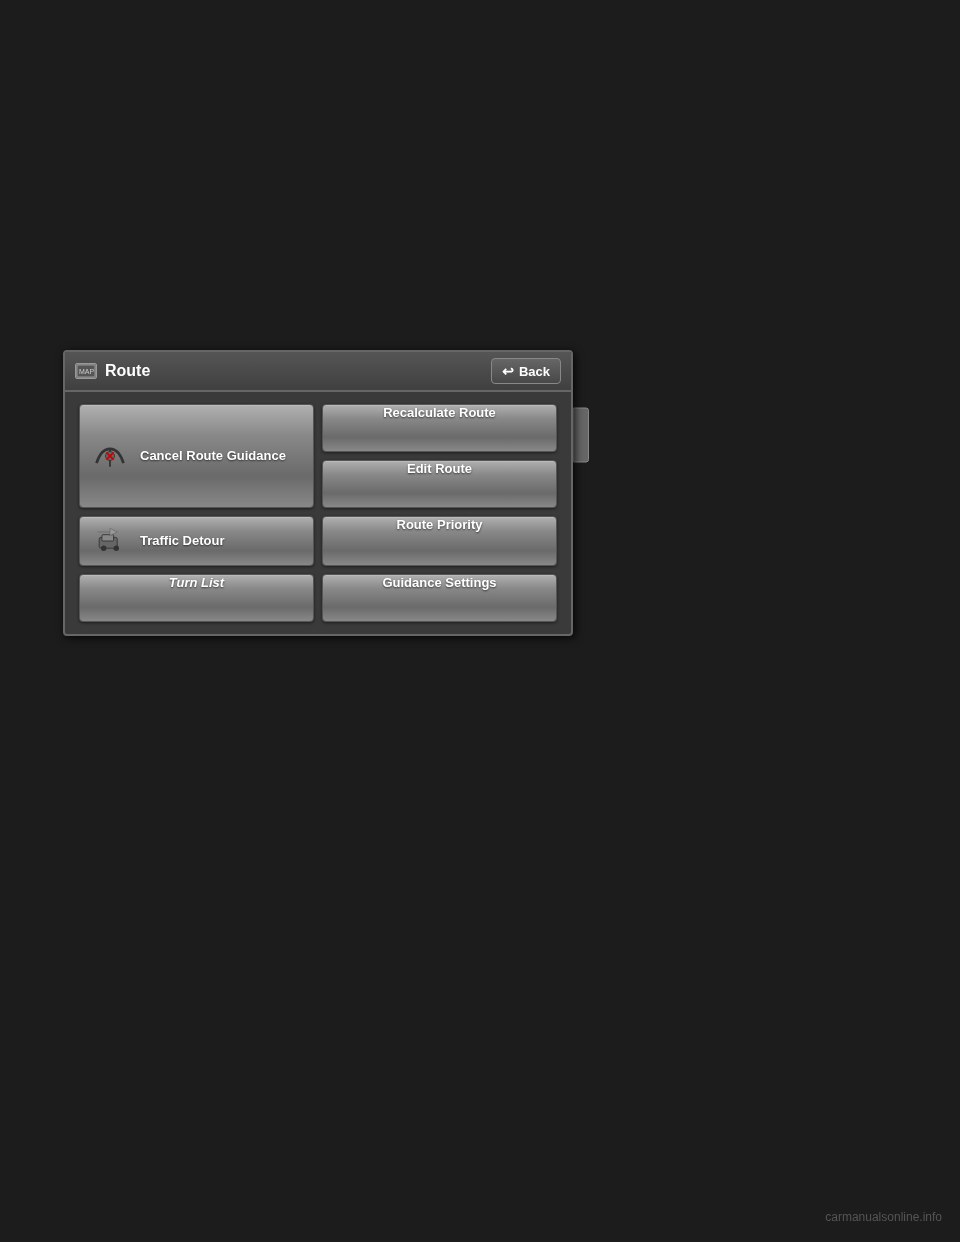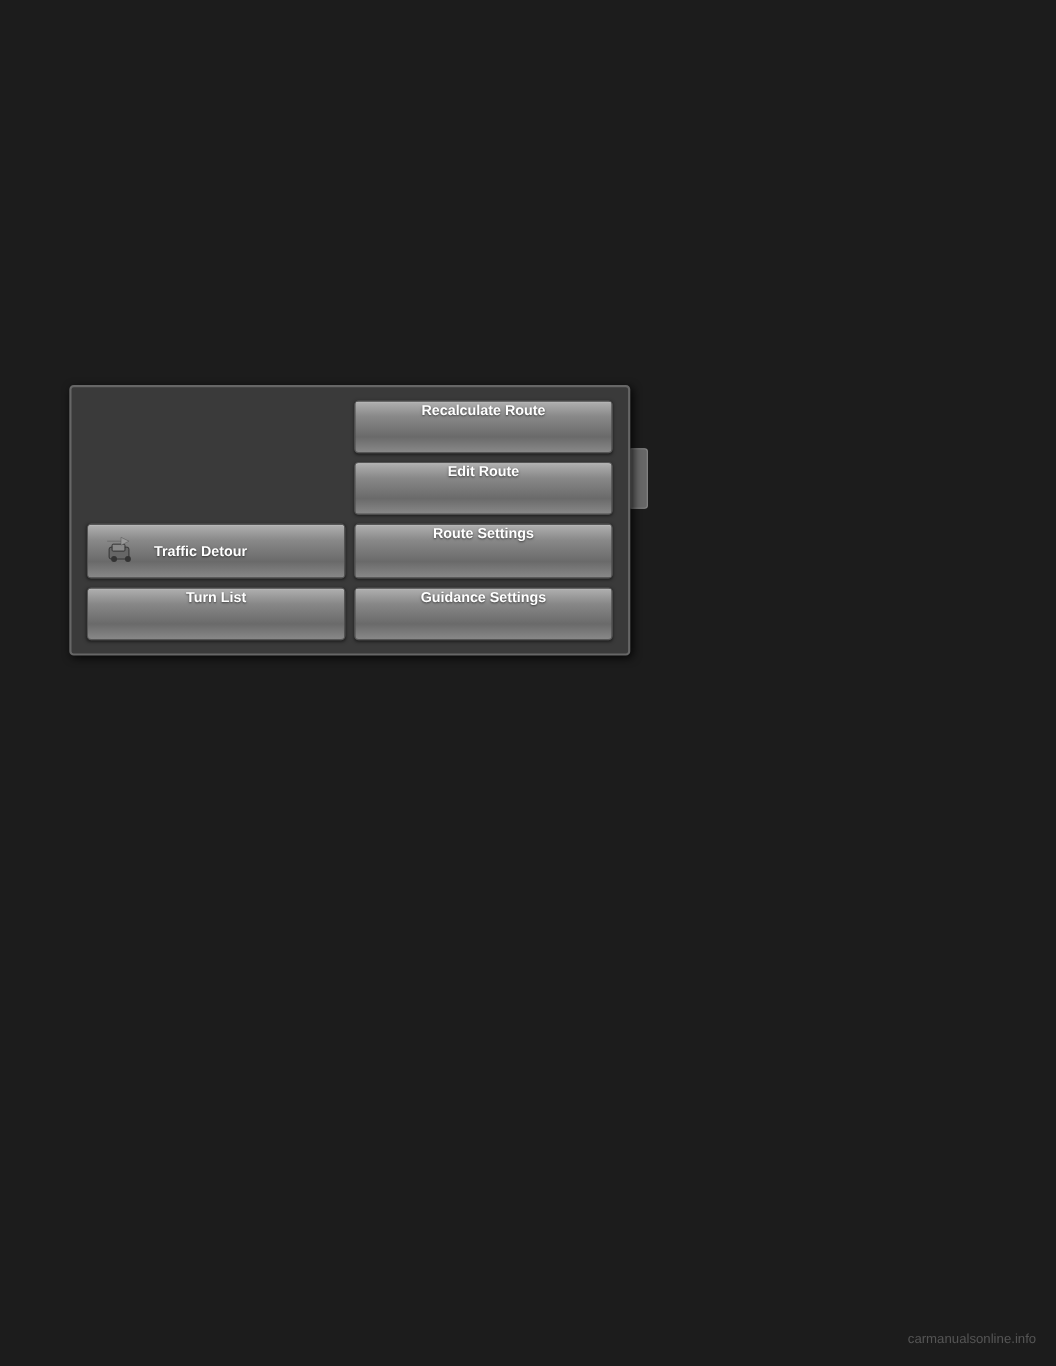--- a/index.html
+++ b/index.html
@@ -156,20 +156,21 @@
     
     .traffic-detour {
       grid-column: 1;
       grid-row: 3;
     }
 
     
     .turn-list {
       grid-column: 1;
       grid-row: 4;
+      font-style: italic;
     }
 
     
     .recalculate {
       grid-column: 2;
       grid-row: 1;
     }
 
     .edit-route {
       grid-column: 2;
@@ -208,23 +209,51 @@
   </style>
 </head>
 <body>
 
 <div class="page-bg"></div>
 
 <div class="right-tab" style="position:absolute; top:435px; left:573px; width:16px; height:55px; background:#666; border:1px solid #888; border-radius:0 3px 3px 0;"></div>
 
 <div class="dialog">
 
+  <div class="title-bar">
+    <div class="title-left">
+      <div class="title-icon">
+        <svg width="20" height="14" viewBox="0 0 20 14" fill="none">
+          <rect x="1" y="1" width="18" height="12" rx="1" fill="#555" stroke="#999" stroke-width="1"></rect>
+          <text x="3" y="10" fill="#ccc" font-size="7" font-family="Arial">MAP</text>
+        </svg>
+      </div>
+      <span class="title-text">Route</span>
+    </div>
+    <button class="back-button">
+      <span class="back-arrow">↩</span>
+      <span>Back</span>
+    </button>
+  </div>
 
   <div class="content">
 
+    <button class="btn btn-icon cancel-route">
+      <div class="btn-icon-img">
+        <svg class="icon-svg" viewBox="0 0 40 32" fill="none">
+
+          <path d="M5 24 Q10 8 20 8 Q30 8 35 24" stroke="#333" stroke-width="3" fill="none"></path>
+          <path d="M20 8 L20 28" stroke="#333" stroke-width="2"></path>
+          <circle cx="20" cy="16" r="5" fill="#666" stroke="#333" stroke-width="1"></circle>
+          <line x1="16" y1="12" x2="24" y2="20" stroke="#c00" stroke-width="2"></line>
+          <line x1="24" y1="12" x2="16" y2="20" stroke="#c00" stroke-width="2"></line>
+        </svg>
+      </div>
+      <span class="btn-icon-label">Cancel Route Guidance</span>
+    </button>
 
     <button class="btn recalculate">
       <span>Recalculate Route</span>
     </button>
 
     <button class="btn btn-icon traffic-detour">
       <div class="btn-icon-img">
         <svg class="icon-svg" viewBox="0 0 40 32" fill="none">
 
           <rect x="8" y="12" width="20" height="12" rx="2" fill="#666" stroke="#333" stroke-width="1"></rect>
@@ -236,21 +265,21 @@
         </svg>
       </div>
       <span class="btn-icon-label">Traffic Detour</span>
     </button>
 
     <button class="btn edit-route">
       <span>Edit Route</span>
     </button>
 
     <button class="btn route-priority">
-      <span>Route Settings</span>
+      <span>Route Priority</span>
     </button>
 
     <button class="btn turn-list">
       <span>Turn List</span>
     </button>
 
     <button class="btn guidance-settings">
       <span>Guidance Settings</span>
     </button>
 

